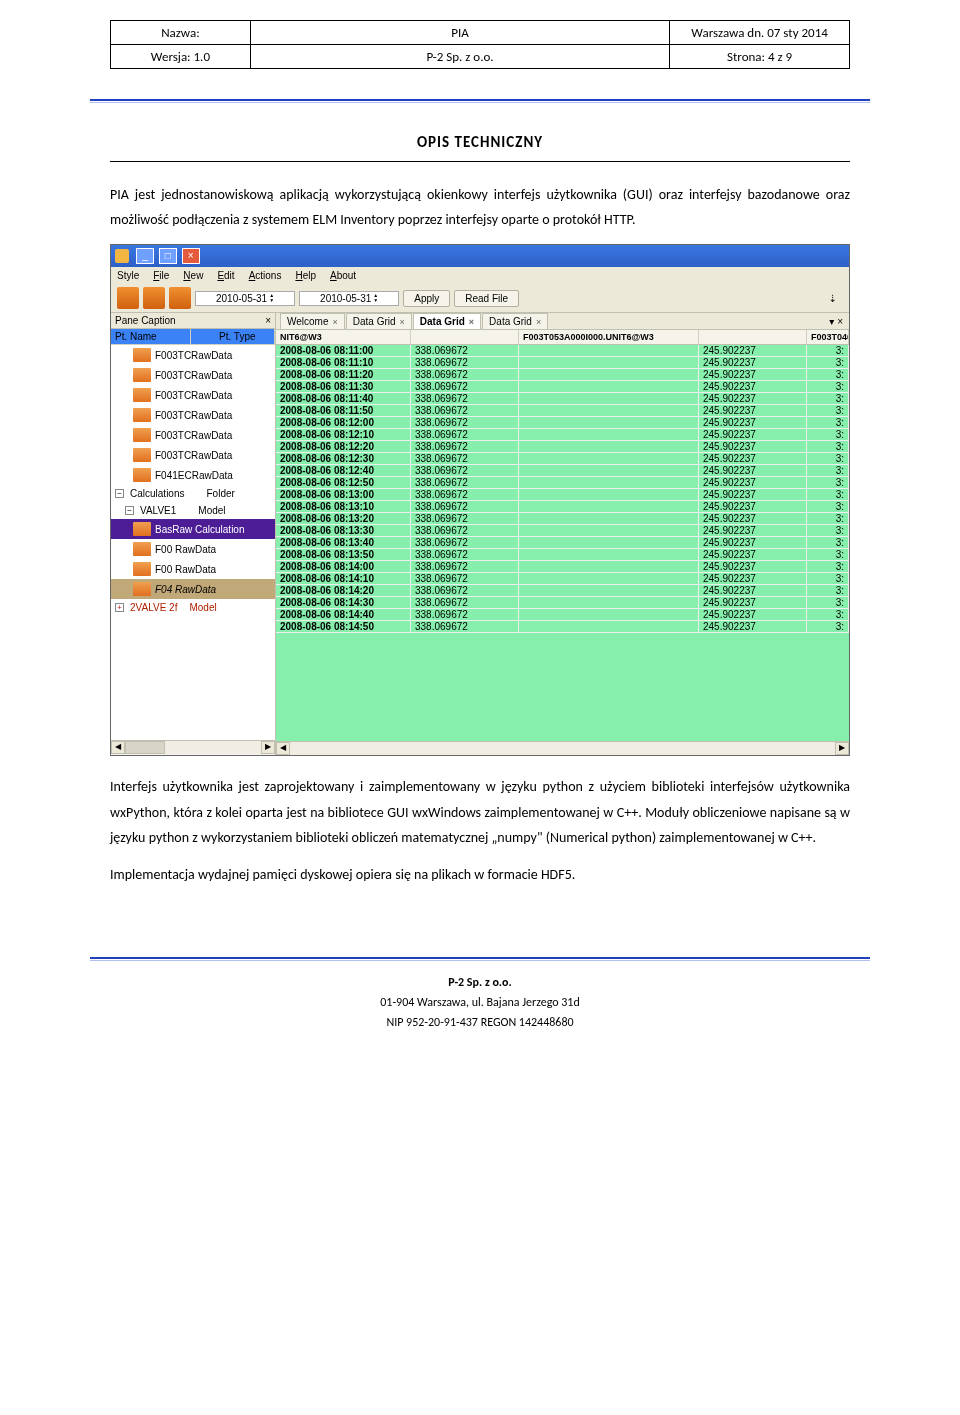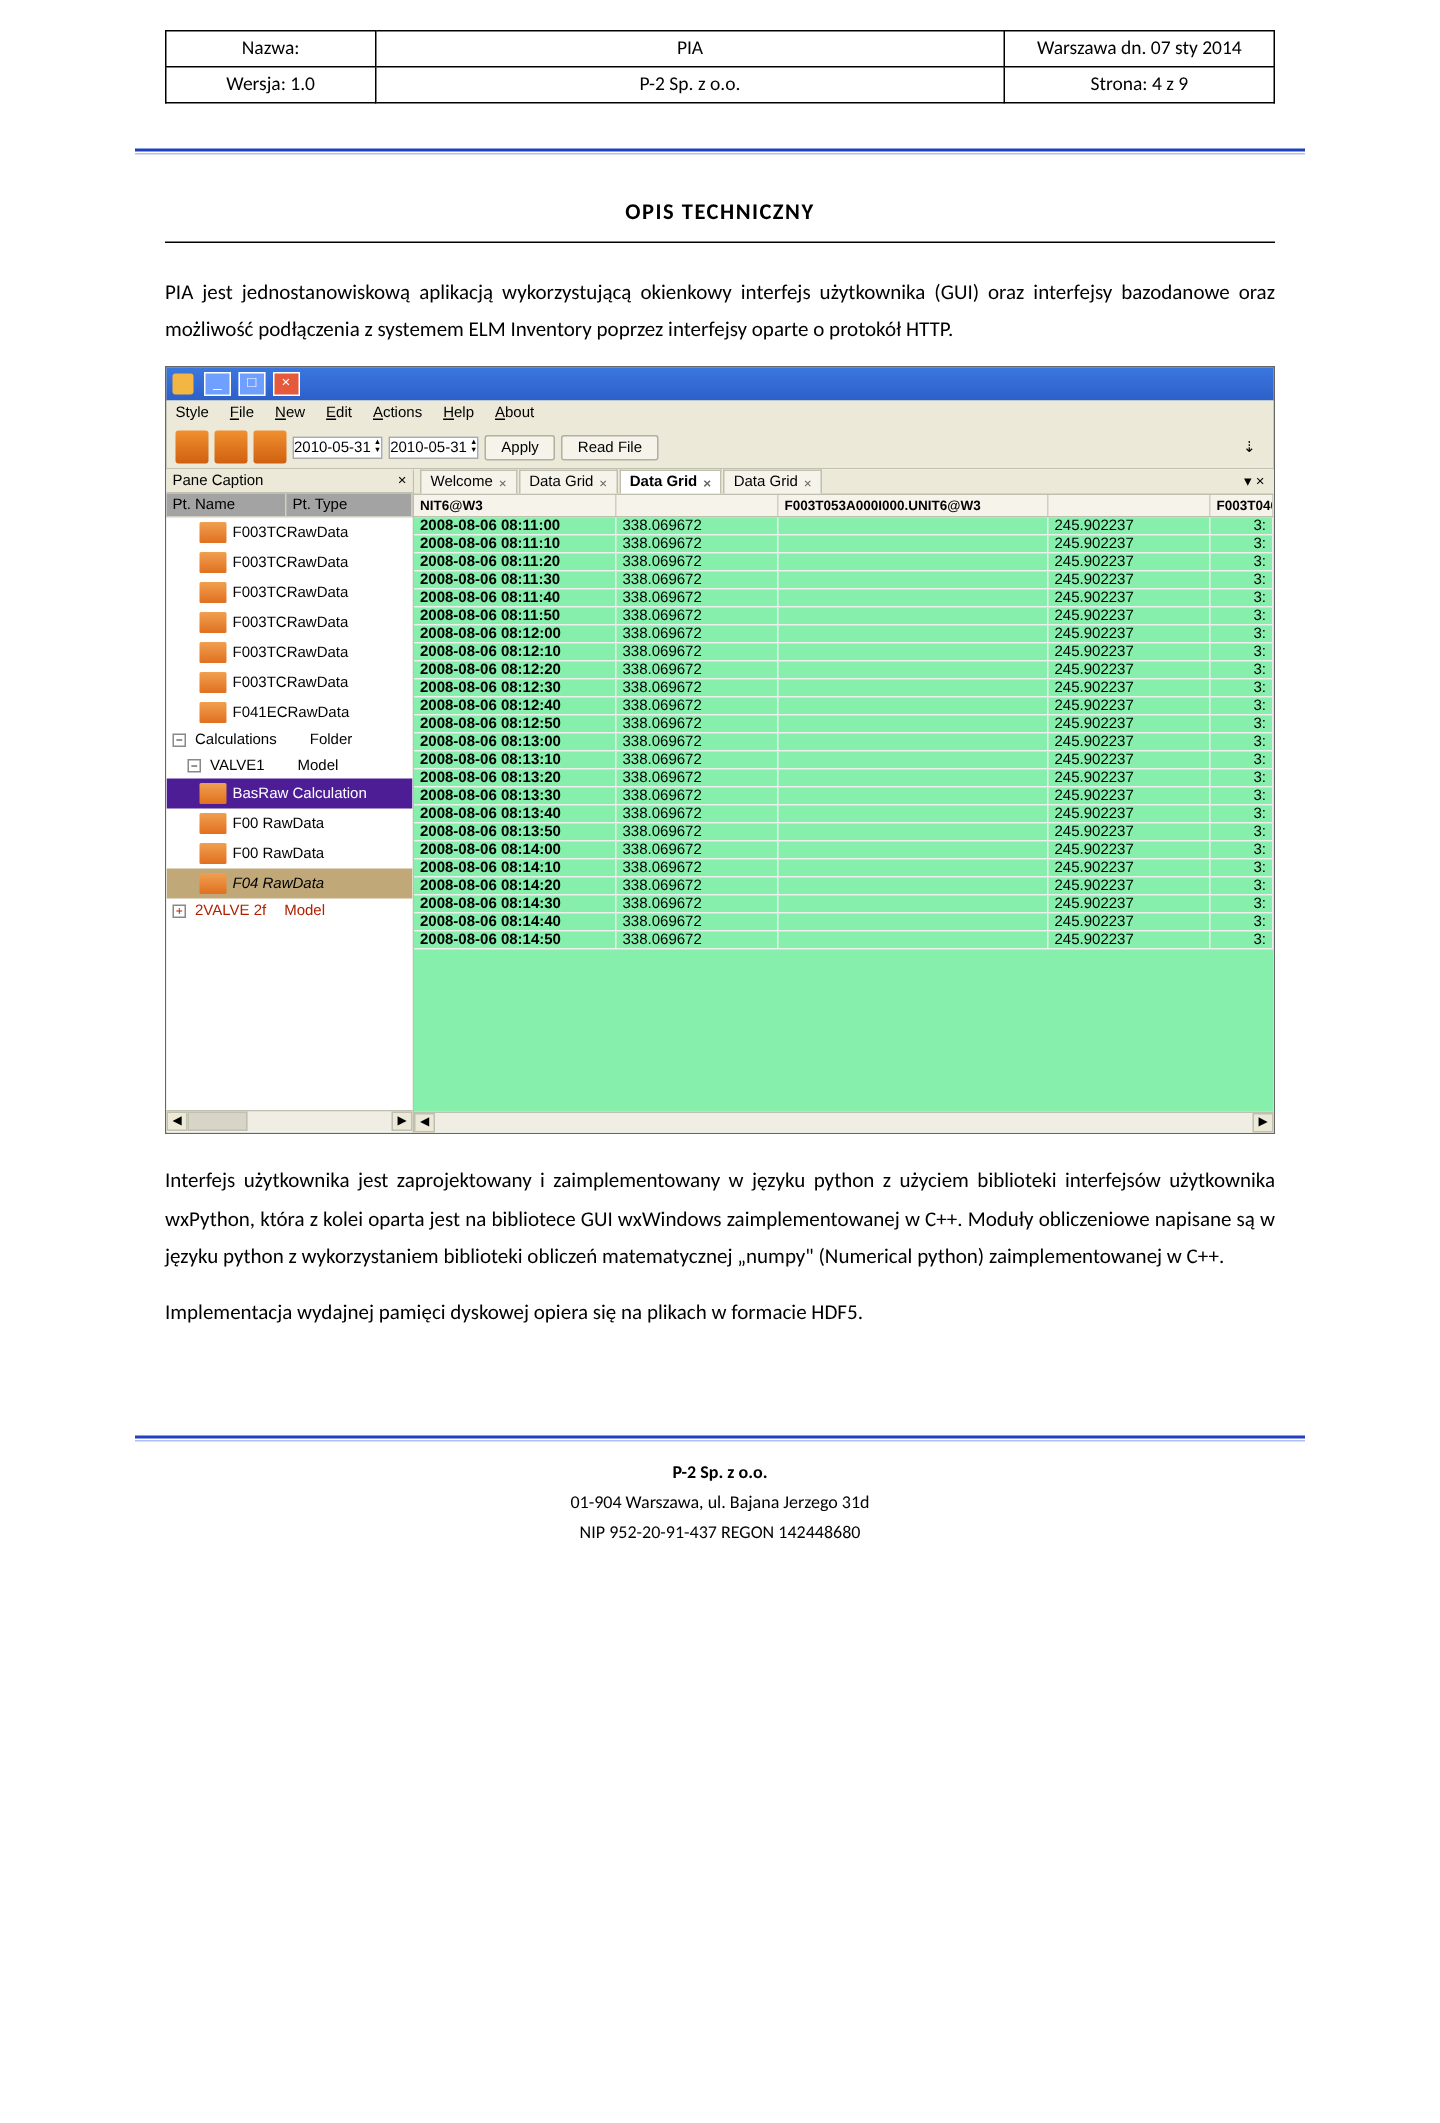--- a/index.html
+++ b/index.html
@@ -21,28 +21,28 @@
   .screenshot { width: 740px; margin: 0 auto 18px; border: 1px solid #666; font-family: Tahoma, sans-serif; font-size: 10px; background:#ece9d8; }
   .ss-titlebar { background: linear-gradient(#3b77e0,#2d5fc8); color:#fff; display:flex; align-items:center; padding:3px 4px; }
   .ss-titlebar .appicon { width:14px; height:14px; background:#f4b642; border-radius:2px; margin-right:5px; }
   .ss-title { flex:1; font-weight:bold; font-size:11px; }
   .winbtns span { display:inline-block; width:18px; height:16px; background:#6fa0ff; border:1px solid #fff; margin-left:2px; text-align:center; line-height:14px; color:#fff; font-size:10px; }
   .winbtns .close { background:#e55a3c; }
   .ss-menu { background:#ece9d8; padding:3px 6px; display:flex; gap:14px; font-size:10px; }
   .ss-menu span u { text-decoration: underline; }
   .ss-toolbar { background:#ece9d8; padding:3px 6px; display:flex; align-items:center; gap:4px; border-bottom:1px solid #c0c0b0; }
   .tb-icon { width:22px; height:22px; background:linear-gradient(#f09030,#d06010); border-radius:2px; }
-  .tb-date { font-size:10px; padding:1px 0; border:1px solid #aaa; background:#fff; display:flex; align-items:center; gap:2px; }
+  .tb-date { font-size:10px; padding:1px 20px; border:1px solid #aaa; background:#fff; display:flex; align-items:center; gap:2px; }
   .spin { display:flex; flex-direction:column; font-size:5px; line-height:5px; }
   .tb-btn { font-size:10px; padding:2px 10px; background:#f5f3ea; border:1px solid #b0b0a0; border-radius:2px; }
   
   .ss-body { display:flex; background:#f4f3ee; }
   .ss-side { width:165px; background:#f4f3ee; border-right:1px solid #c0c0b0; }
   .side-caption { background:#ece9d8; padding:2px 4px; border-bottom:1px solid #c0c0b0; display:flex; justify-content:space-between; font-size:10px; }
-  .side-hdr { display:flex; background:#a3a3a3; border-bottom:1px solid #d0d0c0; font-size:10px; }
+  .side-hdr { display:flex; background:#3b82f6; border-bottom:1px solid #d0d0c0; font-size:10px;gap:24px; }
   .side-hdr div { padding:2px 4px; border-right:1px solid #d0d0c0; }
   .side-list { background:#fff; font-size:10px; height:395px; overflow:hidden; position:relative; }
   .side-item { display:flex; align-items:center; padding:3px 4px; gap:4px; }
   .side-item.indent { padding-left:22px; }
   .side-item.sel { background:#4c1d95; color:#fff; }
   .side-item.hl { background:#c0a878;font-style:italic; }
   .itm-icon { width:18px; height:14px; background:linear-gradient(#f0a050,#e07020); border-radius:1px; flex-shrink:0;}
   .exp { width:9px; height:9px; border:1px solid #888; text-align:center; line-height:7px; font-size:8px; margin-right:2px; flex-shrink:0;}
   .side-hscroll { display:flex; background:#ece9d8; border-top:1px solid #c0c0b0; height:14px; }
   .side-hscroll .arr { width:14px; background:#ece9d8; border:1px solid #c0c0b0; text-align:center; font-size:8px; }

